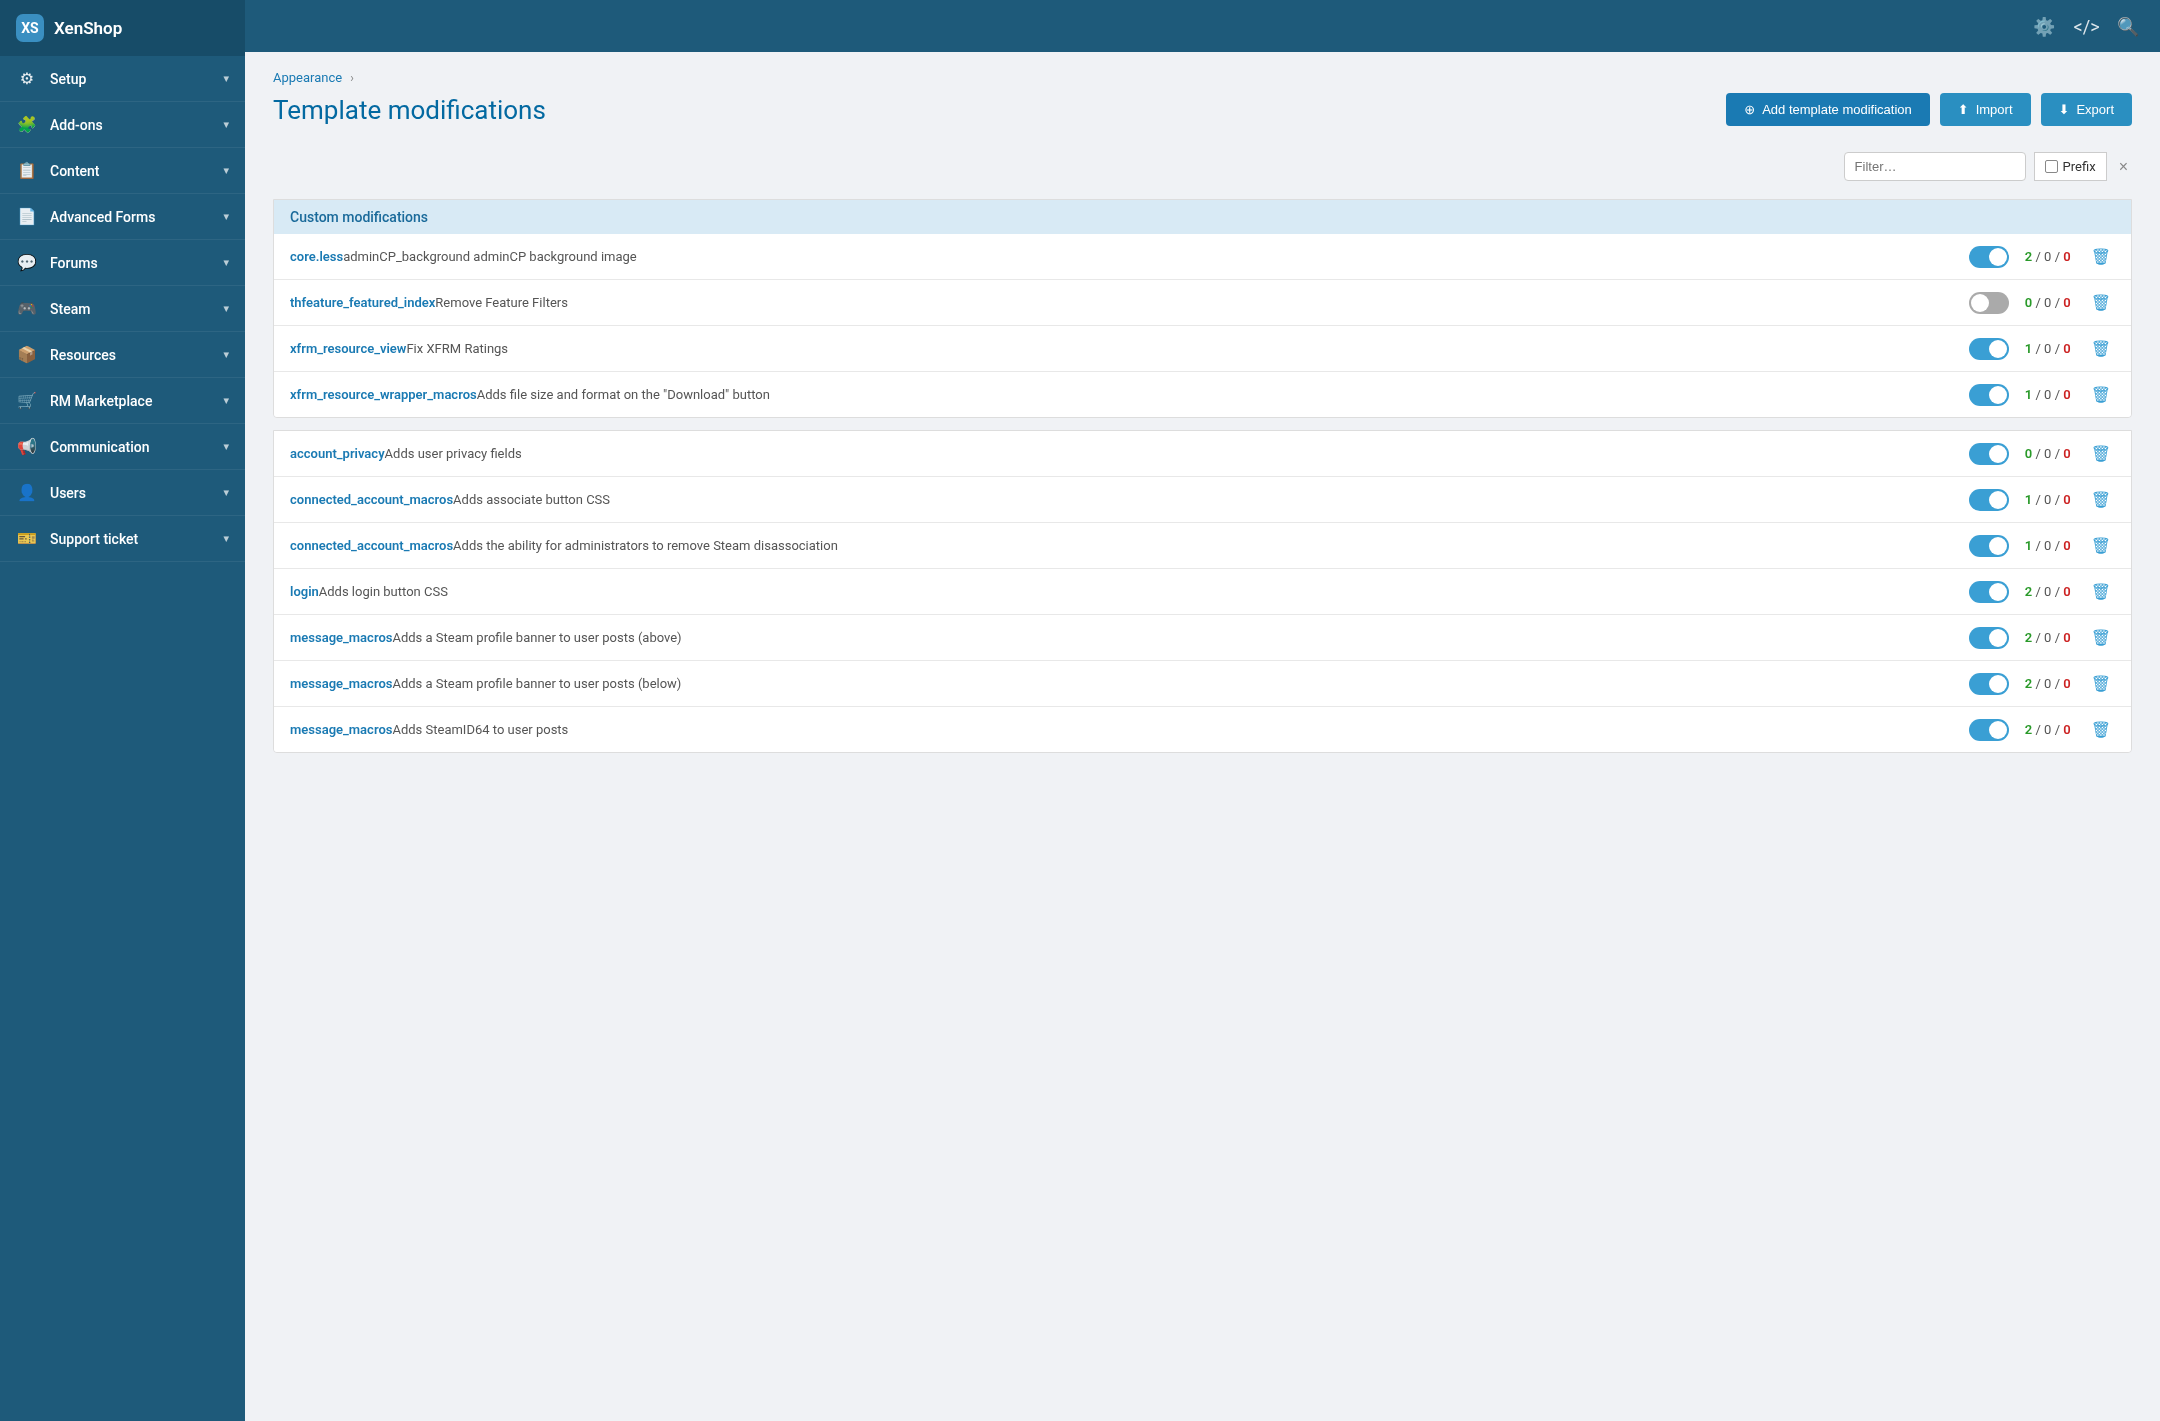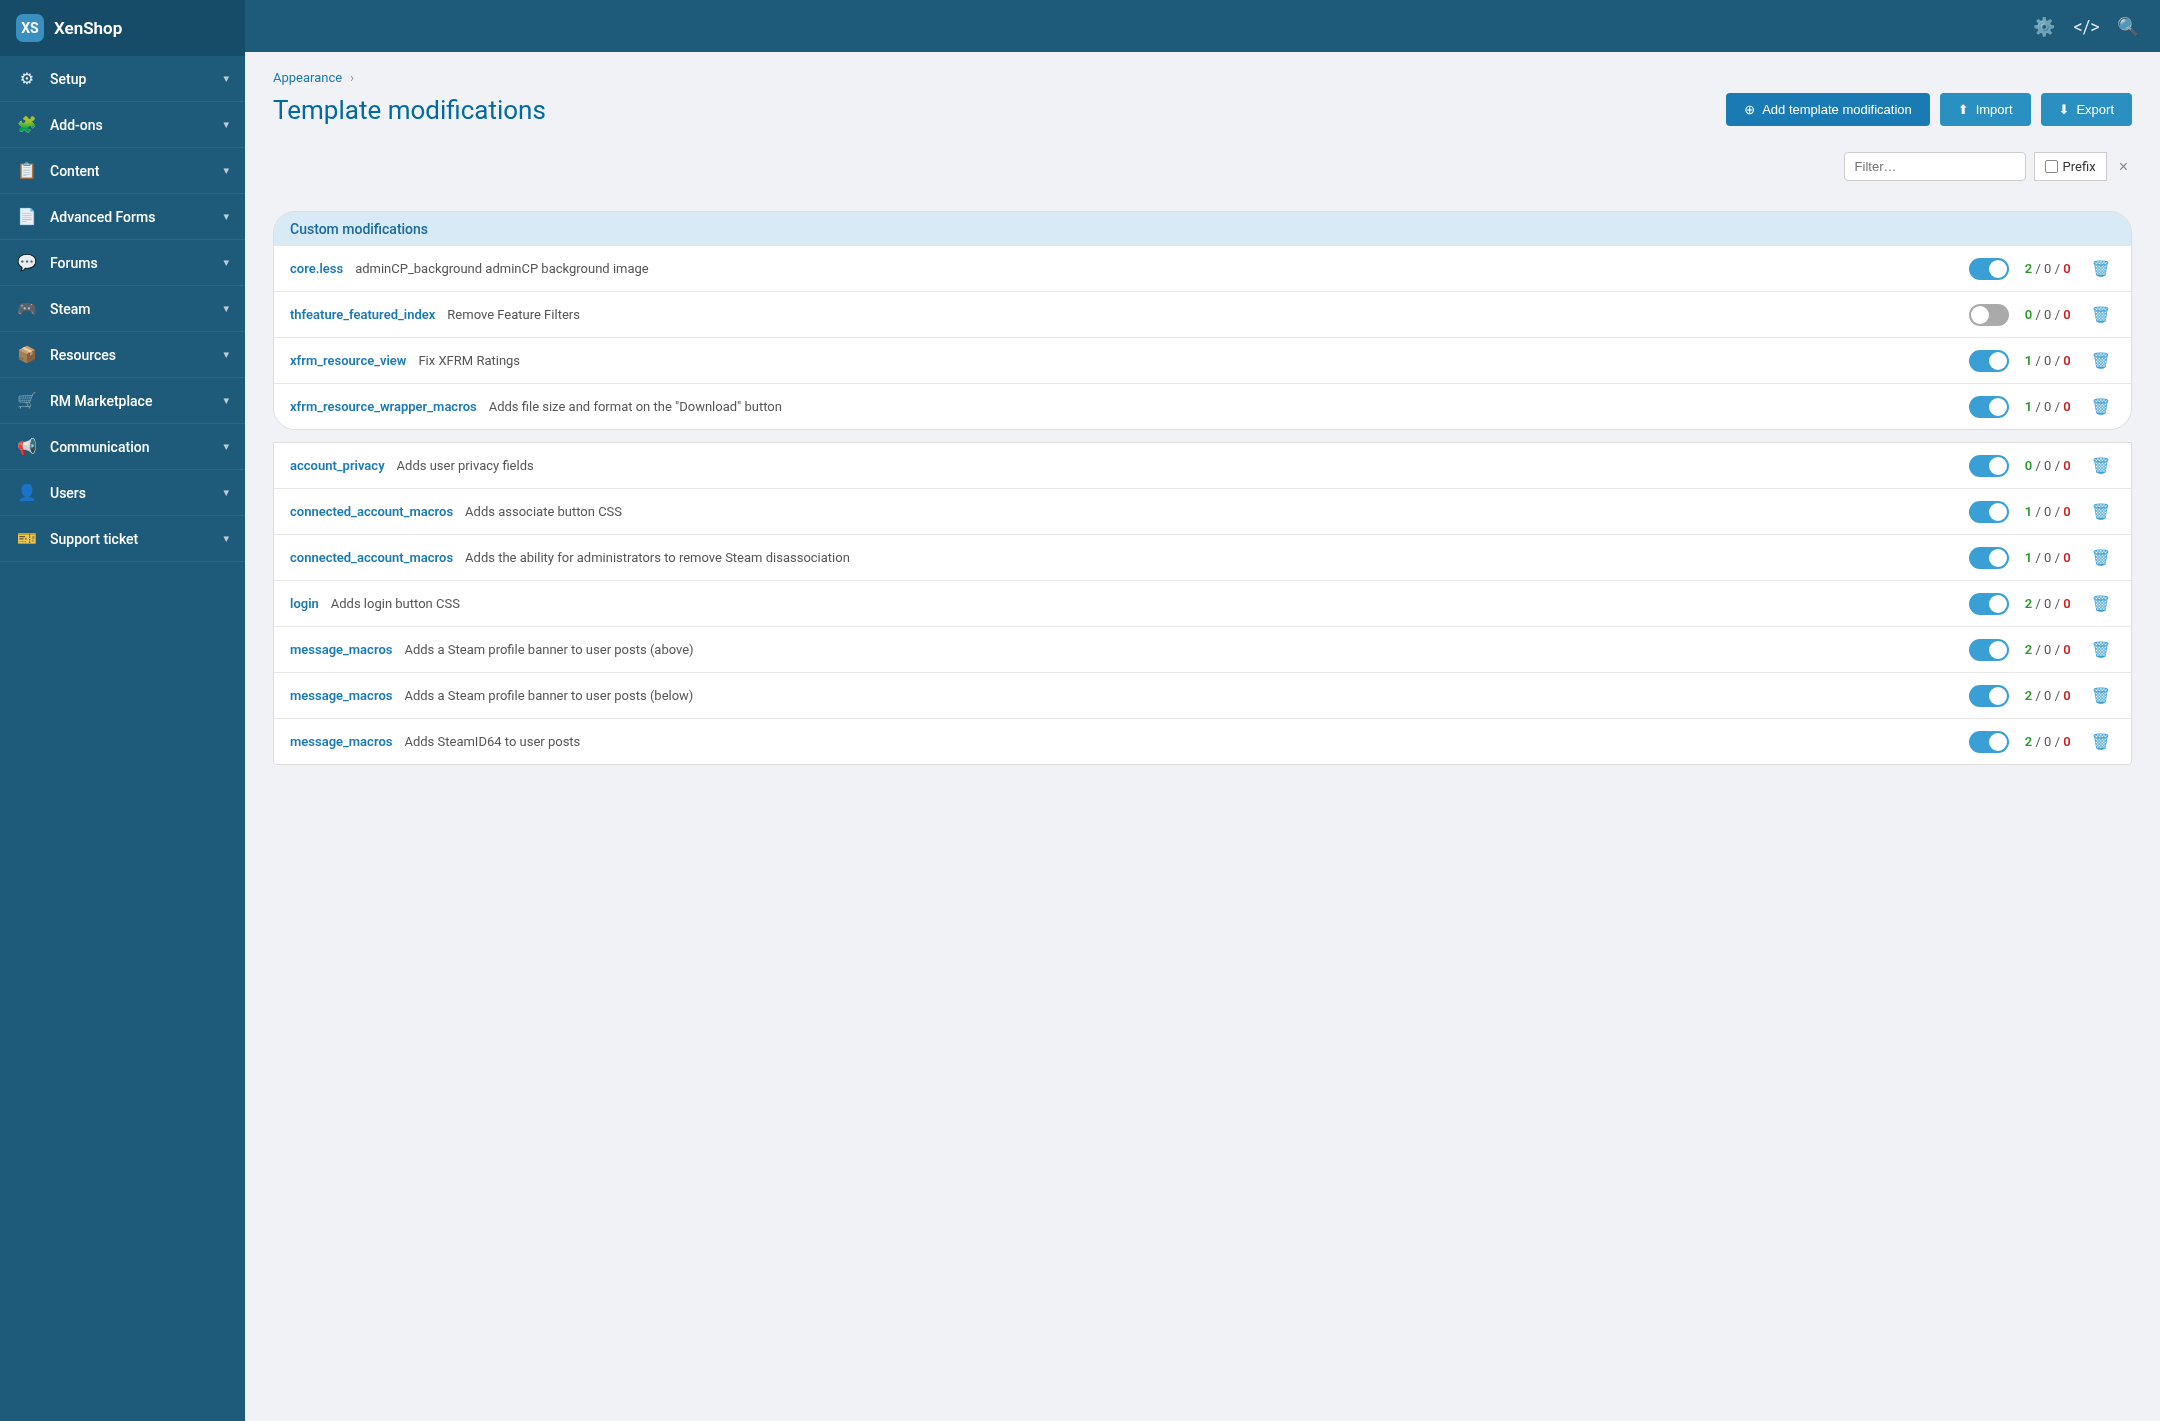--- a/index.html
+++ b/index.html
@@ -175,21 +175,20 @@
       font-size: 14px;
       color: #1a6a9a;
       font-weight: 500;
     }
     .mod-row {
       background: white;
       display: flex;
       align-items: center;
       padding: 11px 16px;
       border-bottom: 1px solid #e8e8e8;
-      gap: 12px;
     }
     .mod-row:last-child { border-bottom: none; }
     .mod-row-name {
       color: #1a7ab3;
       font-weight: 600;
       font-size: 13px;
       cursor: pointer;
     }
     .mod-row-desc {
       color: #555;
@@ -367,21 +366,21 @@
       <div class="filter-prefix-wrap">
         <div class="filter-prefix-checkbox"></div>
         <span class="filter-prefix-label">Prefix</span>
       </div>
       <button class="filter-clear">×</button>
     </div>
 
 
     <div class="table-wrap">
       <div id="sections-container">
-          <div class="table-outer" style="margin-top: 20px; border-radius: 22px;">
+          <div class="table-outer" style="margin-top: 8px;">
             <div class="section-header">Custom modifications</div>
             <div class="mod-row">
       <span class="mod-row-name">core.less</span>
       <span class="mod-row-desc">adminCP_background adminCP background image</span>
       <div class="mod-row-right">
         <div class="toggle-wrap toggle-on">
           <div class="toggle-knob"></div>
         </div>
         <span class="mod-counts">
           <span class="green">2</span>

